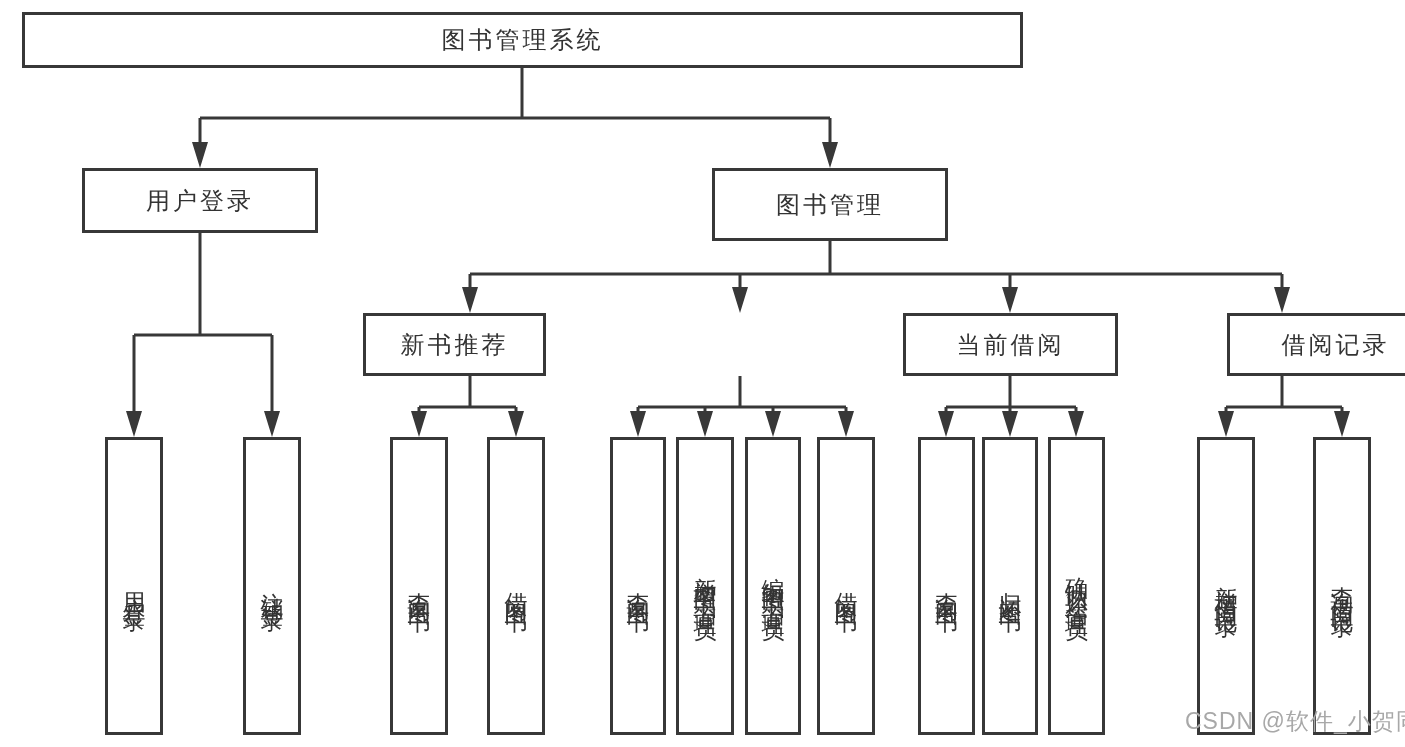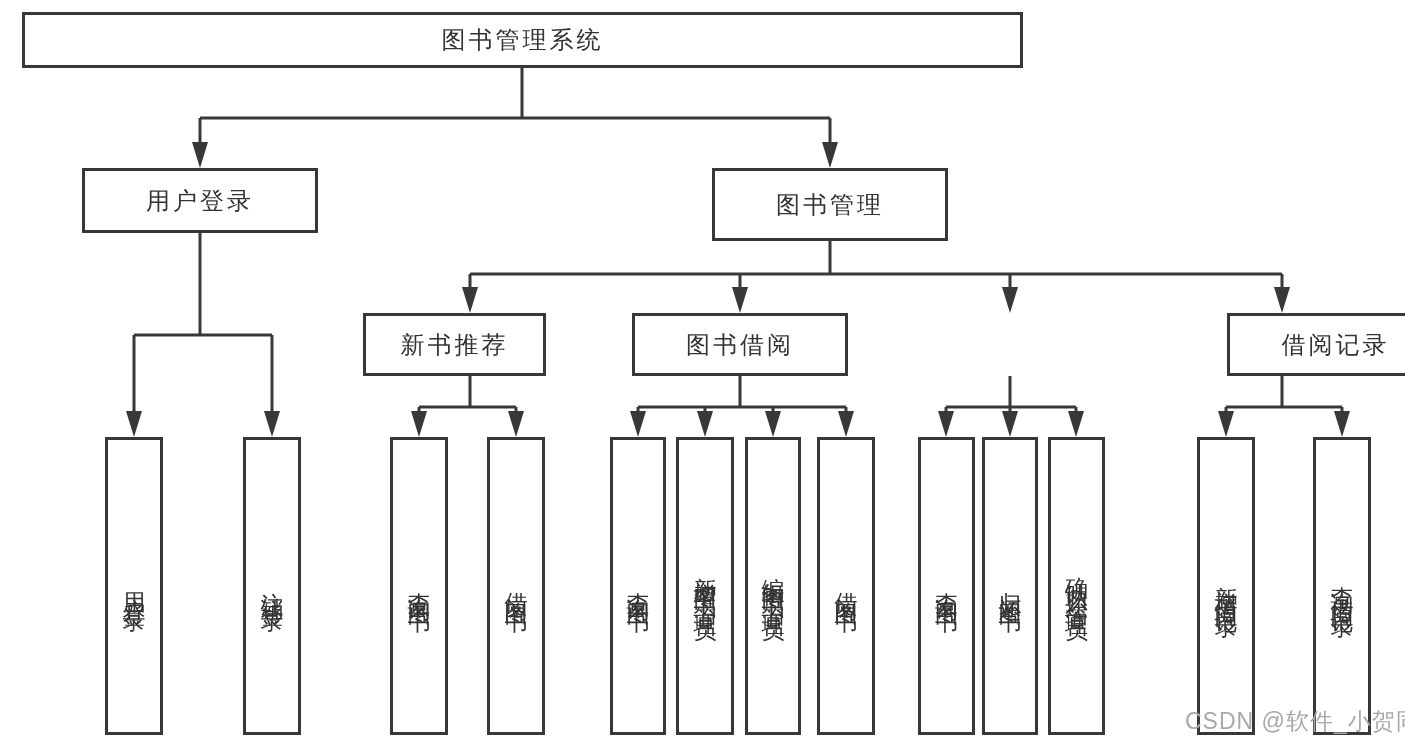--- a/index.html
+++ b/index.html
@@ -95,22 +95,22 @@
   <div class="node h" style="left:82px;top:168px;width:236px;height:65px">
     <span class="lbl">用户登录</span>
   </div>
   <div class="node h" style="left:712px;top:168px;width:236px;height:73px">
     <span class="lbl">图书管理</span>
   </div>
 
   <div class="node h" style="left:363px;top:313px;width:183px;height:63px">
     <span class="lbl">新书推荐</span>
   </div>
-  <div class="node h" style="left:632px;top:313px;width:216px;height:63px">
-    <span class="lbl">图书借阅</span>
+  <div class="node h" style="left:903px;top:313px;width:215px;height:63px">
+    <span class="lbl">当前借阅</span>
   </div>
   <div class="node h" style="left:1227px;top:313px;width:217px;height:63px">
     <span class="lbl">借阅记录</span>
   </div>
 
   <div class="node leaf" style="left:105px;top:437px;width:58px;height:298px">
     <span class="lbl">用户登录</span>
   </div>
   <div class="node leaf" style="left:243px;top:437px;width:58px;height:298px">
     <span class="lbl">注销登录</span>

